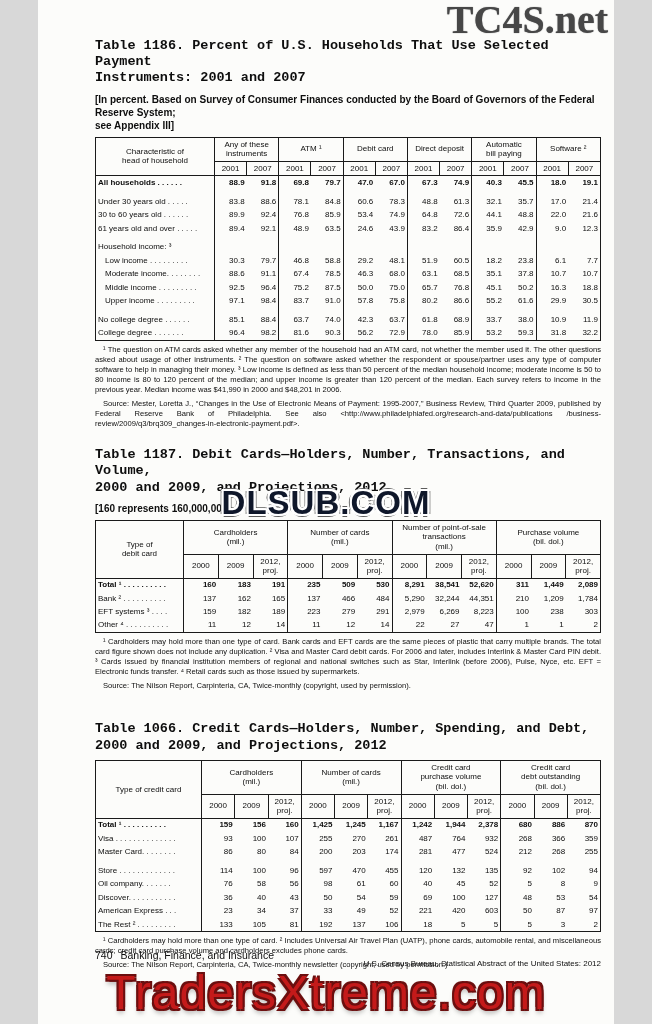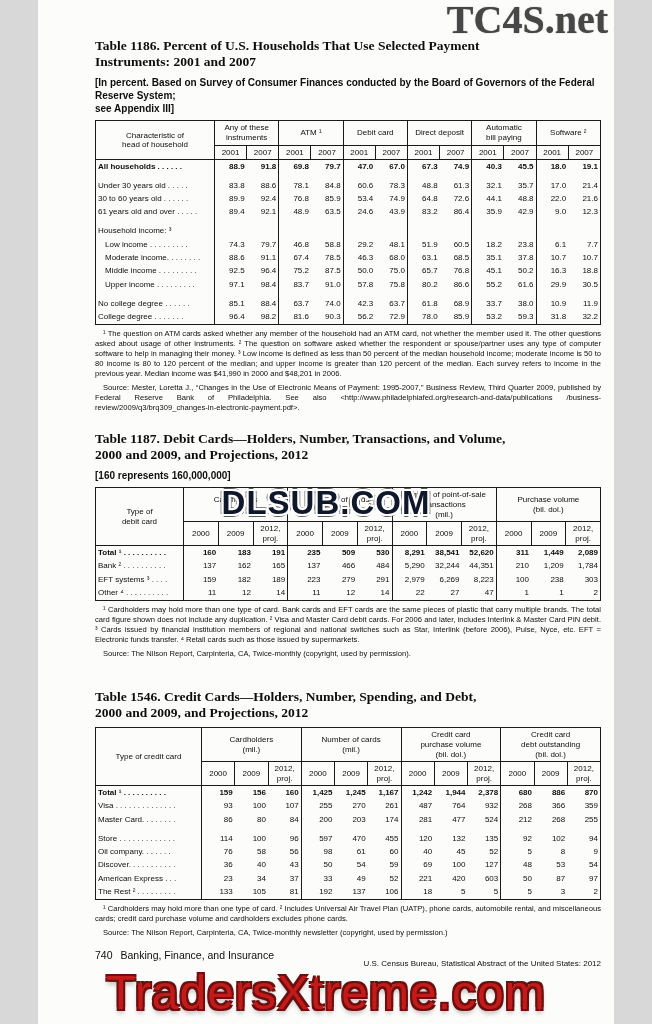--- a/index.html
+++ b/index.html
@@ -5,21 +5,21 @@
   * { margin:0; padding:0; box-sizing:border-box; }
   html,body { background:#d8d8d8; }
   .page {
     width:576px; height:1024px; position:relative; overflow:hidden;
     background:#fcfcfa; color:#0e0e0e;
     font-family:"Liberation Sans", sans-serif;
     margin:0 auto;
   }
   .content { padding:38px 13px 0 57px; }
   .tbl-title {
-    font-family:Liberation Serif, serif;
+    font-family:Liberation Mono, monospace;
     font-size:13.5px; font-weight:bold; line-height:1.2;
     white-space:pre-line; margin-bottom:6px;
   }
   .bracket { font-size:10px; line-height:1.3; white-space:pre-line; margin-bottom:5px;font-weight:bold; }
   table.stat {
     border-collapse:collapse; width:100%; table-layout:fixed;
     font-size:8px; border:1px solid #1a1a1a;
   }
   col.w86 { width:119px; }
   col.w87 { width:88px; }
@@ -199,21 +199,21 @@
               <td class="num gb"></td>
               <td class="num"></td>
               <td class="num gb"></td>
               <td class="num"></td>
               <td class="num gb"></td>
               <td class="num"></td>
             </tr>
 
             <tr class="indent">
               <td class="stub">Low income . . . . . . . . .</td>
-              <td class="num">74.3</td>
+              <td class="num">30.3</td>
               <td class="num">79.7</td>
               <td class="num gb">46.8</td>
               <td class="num">58.8</td>
               <td class="num gb">29.2</td>
               <td class="num">48.1</td>
               <td class="num gb">51.9</td>
               <td class="num">60.5</td>
               <td class="num gb">18.2</td>
               <td class="num">23.8</td>
               <td class="num gb">6.1</td>
@@ -412,21 +412,21 @@
               <td class="num">1</td>
               <td class="num">2</td>
             </tr>
           </tbody>
       </table>
       <p class="fn">¹ Cardholders may hold more than one type of card. Bank cards and EFT cards are the same pieces of plastic that carry multiple brands. The total card figure shown does not include any duplication. ² Visa and Master Card debit cards. For 2006 and later, includes Interlink &amp; Master Card PIN debit. ³ Cards issued by financial institution members of regional and national switches such as Star, Interlink (before 2006), Pulse, Nyce, etc. EFT = Electronic funds transfer. ⁴ Retail cards such as those issued by supermarkets.</p>
       <p class="fn">Source: The Nilson Report, Carpinteria, CA, Twice-monthly (copyright, used by permission).</p>
     </section>
 
     <section class="sec3">
-      <h2 class="tbl-title">Table 1546. Credit Cards—Holders, Number, Spending, and Debt,
+      <h2 class="tbl-title">Table 1066. Credit Cards—Holders, Number, Spending, and Debt,
 2000 and 2009, and Projections, 2012</h2>
       <table class="stat">
         <colgroup>
             <col class="w88">
             <col span="12">
           </colgroup>
         <thead>
           <tr>
             <th rowspan="2" class="stub-h">Type of credit card</th>
             <th colspan="3" class="grp">Cardholders

